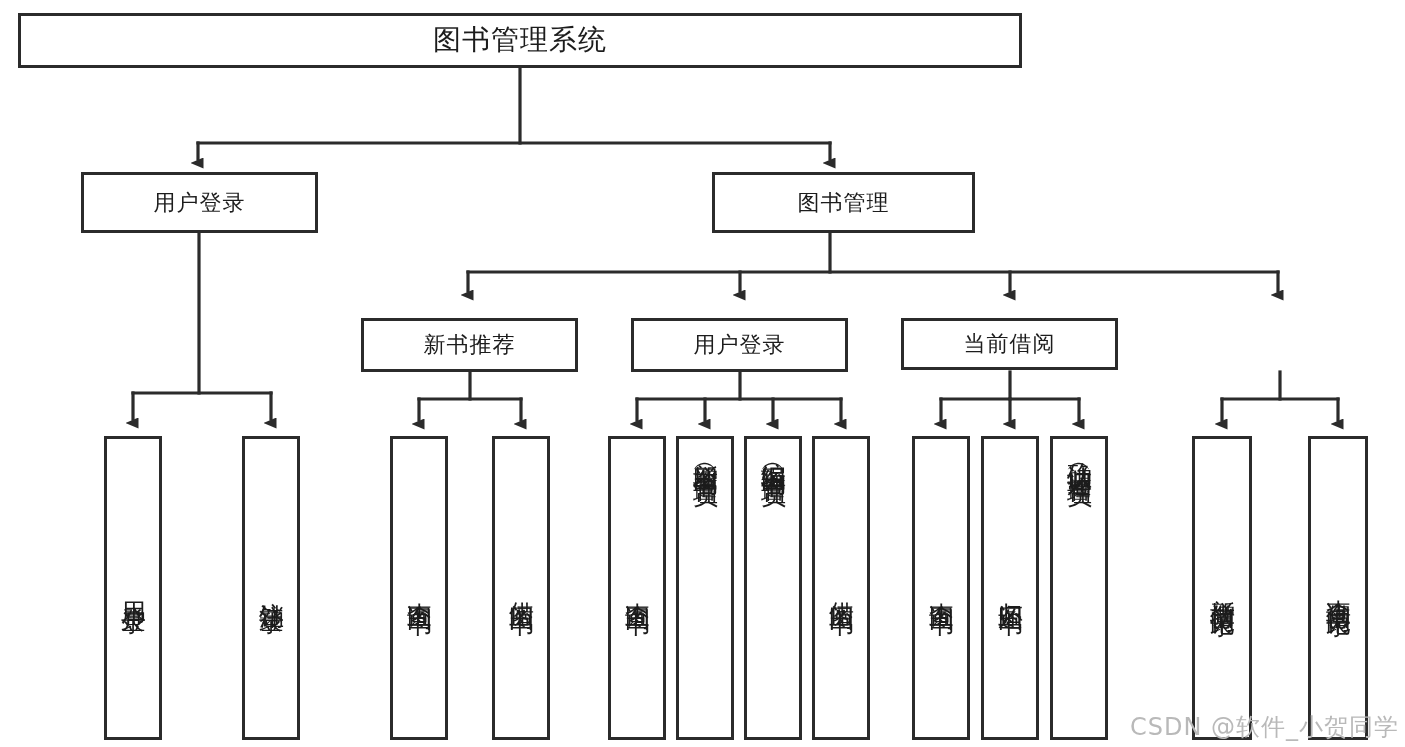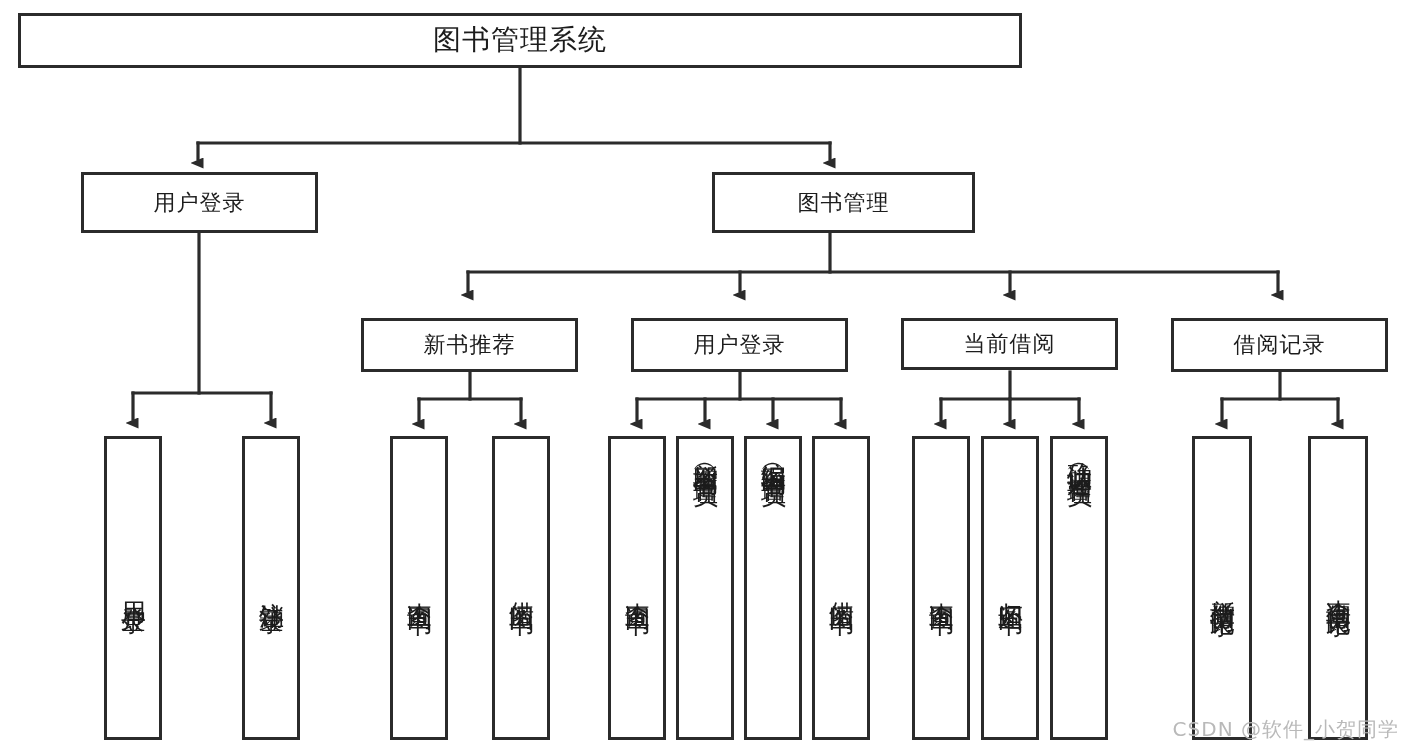--- a/index.html
+++ b/index.html
@@ -49,21 +49,21 @@
     color:#1c1c1c;
     white-space:nowrap;
   }
   .node.leaf.mid .vlabel{ margin-top:auto; margin-bottom:auto; }
   .node.leaf.top .vlabel{ margin-top:4px; }
 
   #watermark{
     position:absolute;
     right:6px;
     bottom:4px;
-    font-size:20px;
+    font-size:24px;
     color:#b9b9b9;
     letter-spacing:1px;
     white-space:nowrap;
     pointer-events:none;
   }
 </style>
 </head>
 <body>
 
 <div id="stage">
@@ -137,23 +137,20 @@
   </div>
 
   <div class="node lvl3" style="left:631px;top:318px;width:217px;height:54px;">
     <span class="label">用户登录</span>
   </div>
 
   <div class="node lvl3" style="left:901px;top:318px;width:217px;height:52px;">
     <span class="label">当前借阅</span>
   </div>
 
-  <div class="node lvl3" style="left:1171px;top:318px;width:217px;height:54px;">
-    <span class="label">借阅记录</span>
-  </div>
 
   <div class="node leaf mid" style="left:104px;top:436px;width:58px;height:304px;">
     <span class="vlabel">用户登录</span>
   </div>
 
   <div class="node leaf mid" style="left:242px;top:436px;width:58px;height:304px;">
     <span class="vlabel">注销登录</span>
   </div>
 
   <div class="node leaf mid" style="left:390px;top:436px;width:58px;height:304px;">

